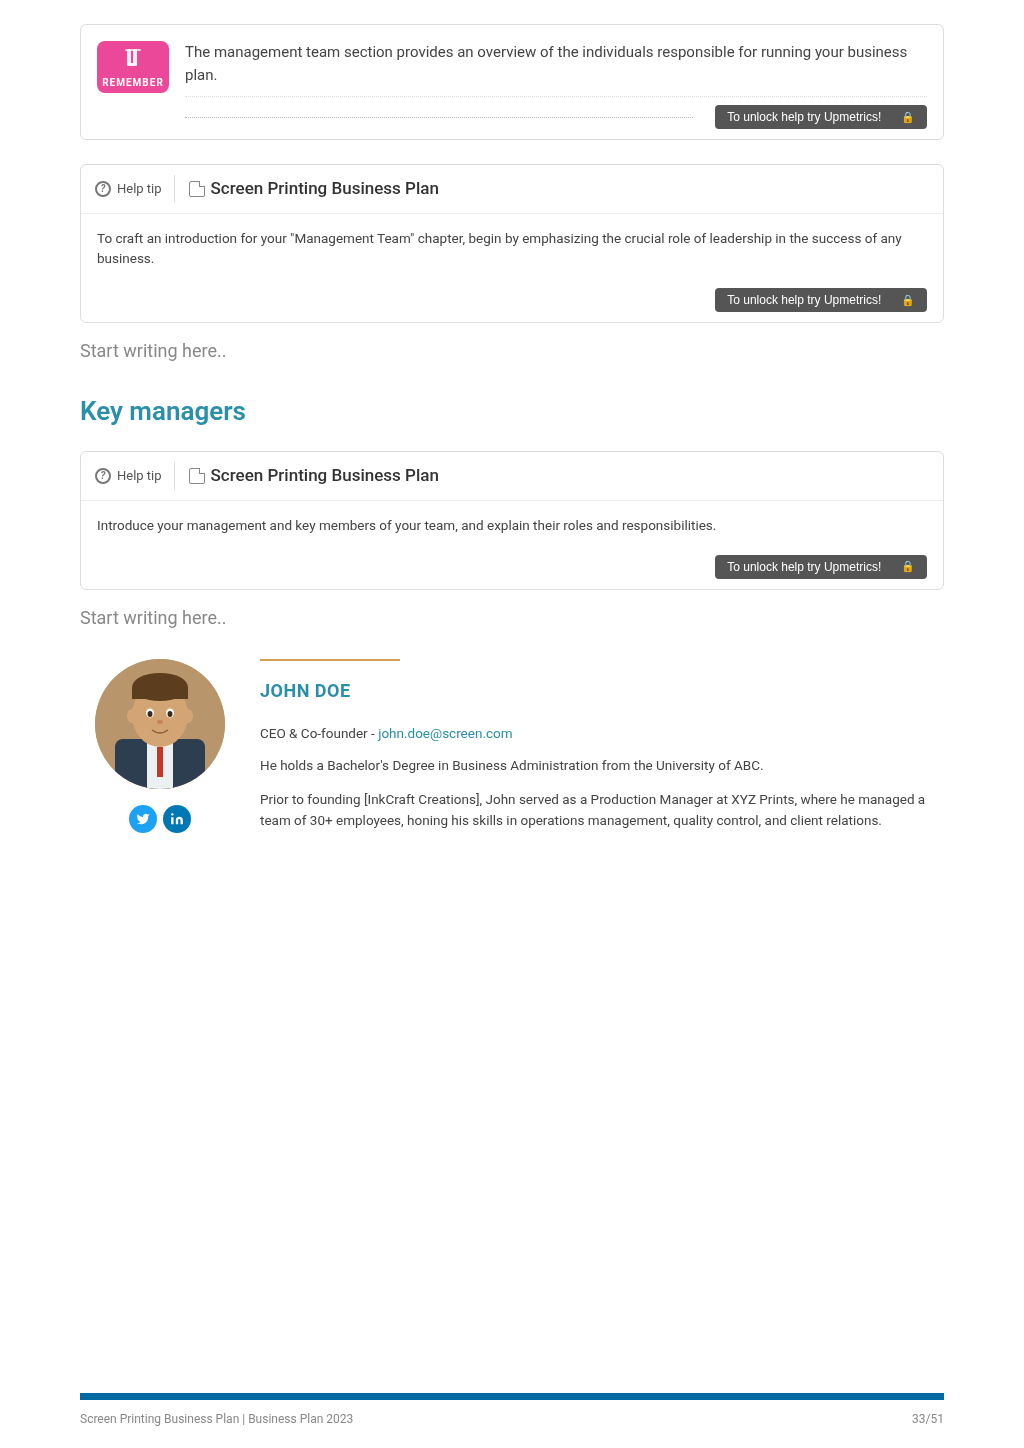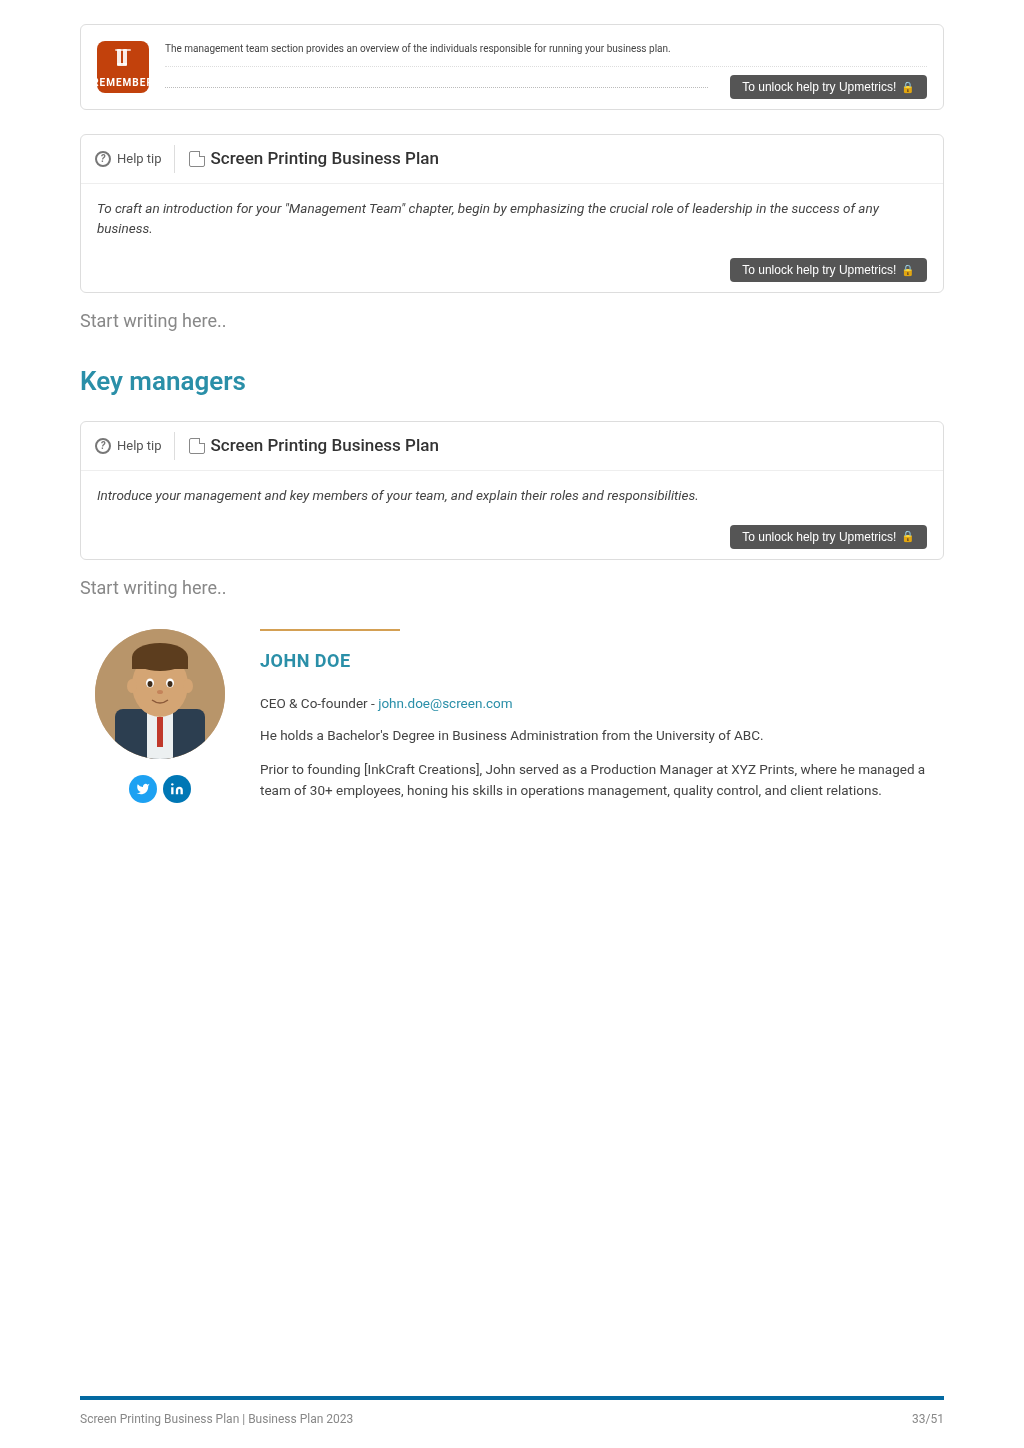--- a/index.html
+++ b/index.html
@@ -22,23 +22,23 @@
     .remember-box {
       display: flex;
       align-items: flex-start;
       border: 1px solid #ddd;
       border-radius: 6px;
       padding: 16px 16px 10px 16px;
       margin-bottom: 24px;
       background: #fff;
     }
     .remember-icon {
-      width: 52px;
+      width: 72px;
       height: 52px;
-      background: #c2410c;
+      background: #ec4899;
       border-radius: 8px;
       display: flex;
       flex-direction: column;
       align-items: center;
       justify-content: center;
       margin-right: 16px;
       flex-shrink: 0;
       color: #fff;
       font-size: 22px;
     }
@@ -46,21 +46,21 @@
       color: #fff;
       font-size: 10px;
       font-weight: 700;
       letter-spacing: 1px;
       margin-top: 2px;
     }
     .remember-content {
       flex: 1;
     }
     .remember-text {
-      font-size: 10px;
+      font-size: 15px;
       color: #444;
       margin-bottom: 10px;
     }
     .remember-footer {
       display: flex;
       justify-content: flex-end;
       align-items: center;
       border-top: 1px dotted #ddd;
       padding-top: 8px;
     }
@@ -72,21 +72,21 @@
     .unlock-btn {
       background: #555;
       color: #fff;
       border: none;
       border-radius: 4px;
       padding: 5px 12px;
       font-size: 12px;
       cursor: pointer;
       display: flex;
       align-items: center;
-      gap: 5px;
+      gap: 20px;
       white-space: nowrap;
       margin-left: 12px;
     }
     .lock-icon {
       font-size: 11px;
     }
 
     
     .tip-card {
       border: 1px solid #ddd;
@@ -153,21 +153,20 @@
       border-left: 1.5px solid #888;
       border-bottom: 1.5px solid #888;
     }
     .tip-card-body {
       padding: 14px 16px 10px 16px;
     }
     .tip-card-body p {
       font-size: 13.5px;
       color: #444;
       margin-bottom: 10px;
-      font-style: italic;
     }
     .tip-card-footer {
       display: flex;
       justify-content: flex-end;
       align-items: center;
       padding: 0 16px 10px 16px;
     }
 
     
     .start-writing {
@@ -267,21 +266,21 @@
 
     
     .page-footer {
       position: absolute;
       bottom: 20px;
       left: 80px;
       right: 80px;
       display: flex;
       justify-content: space-between;
       align-items: center;
-      border-top: 4px solid #0369a1;
+      border-top: 7px solid #0369a1;
       padding-top: 10px;
       font-size: 12px;
       color: #888;
     }
   </style>
 </head>
 <body>
 
 <div class="page">
 

